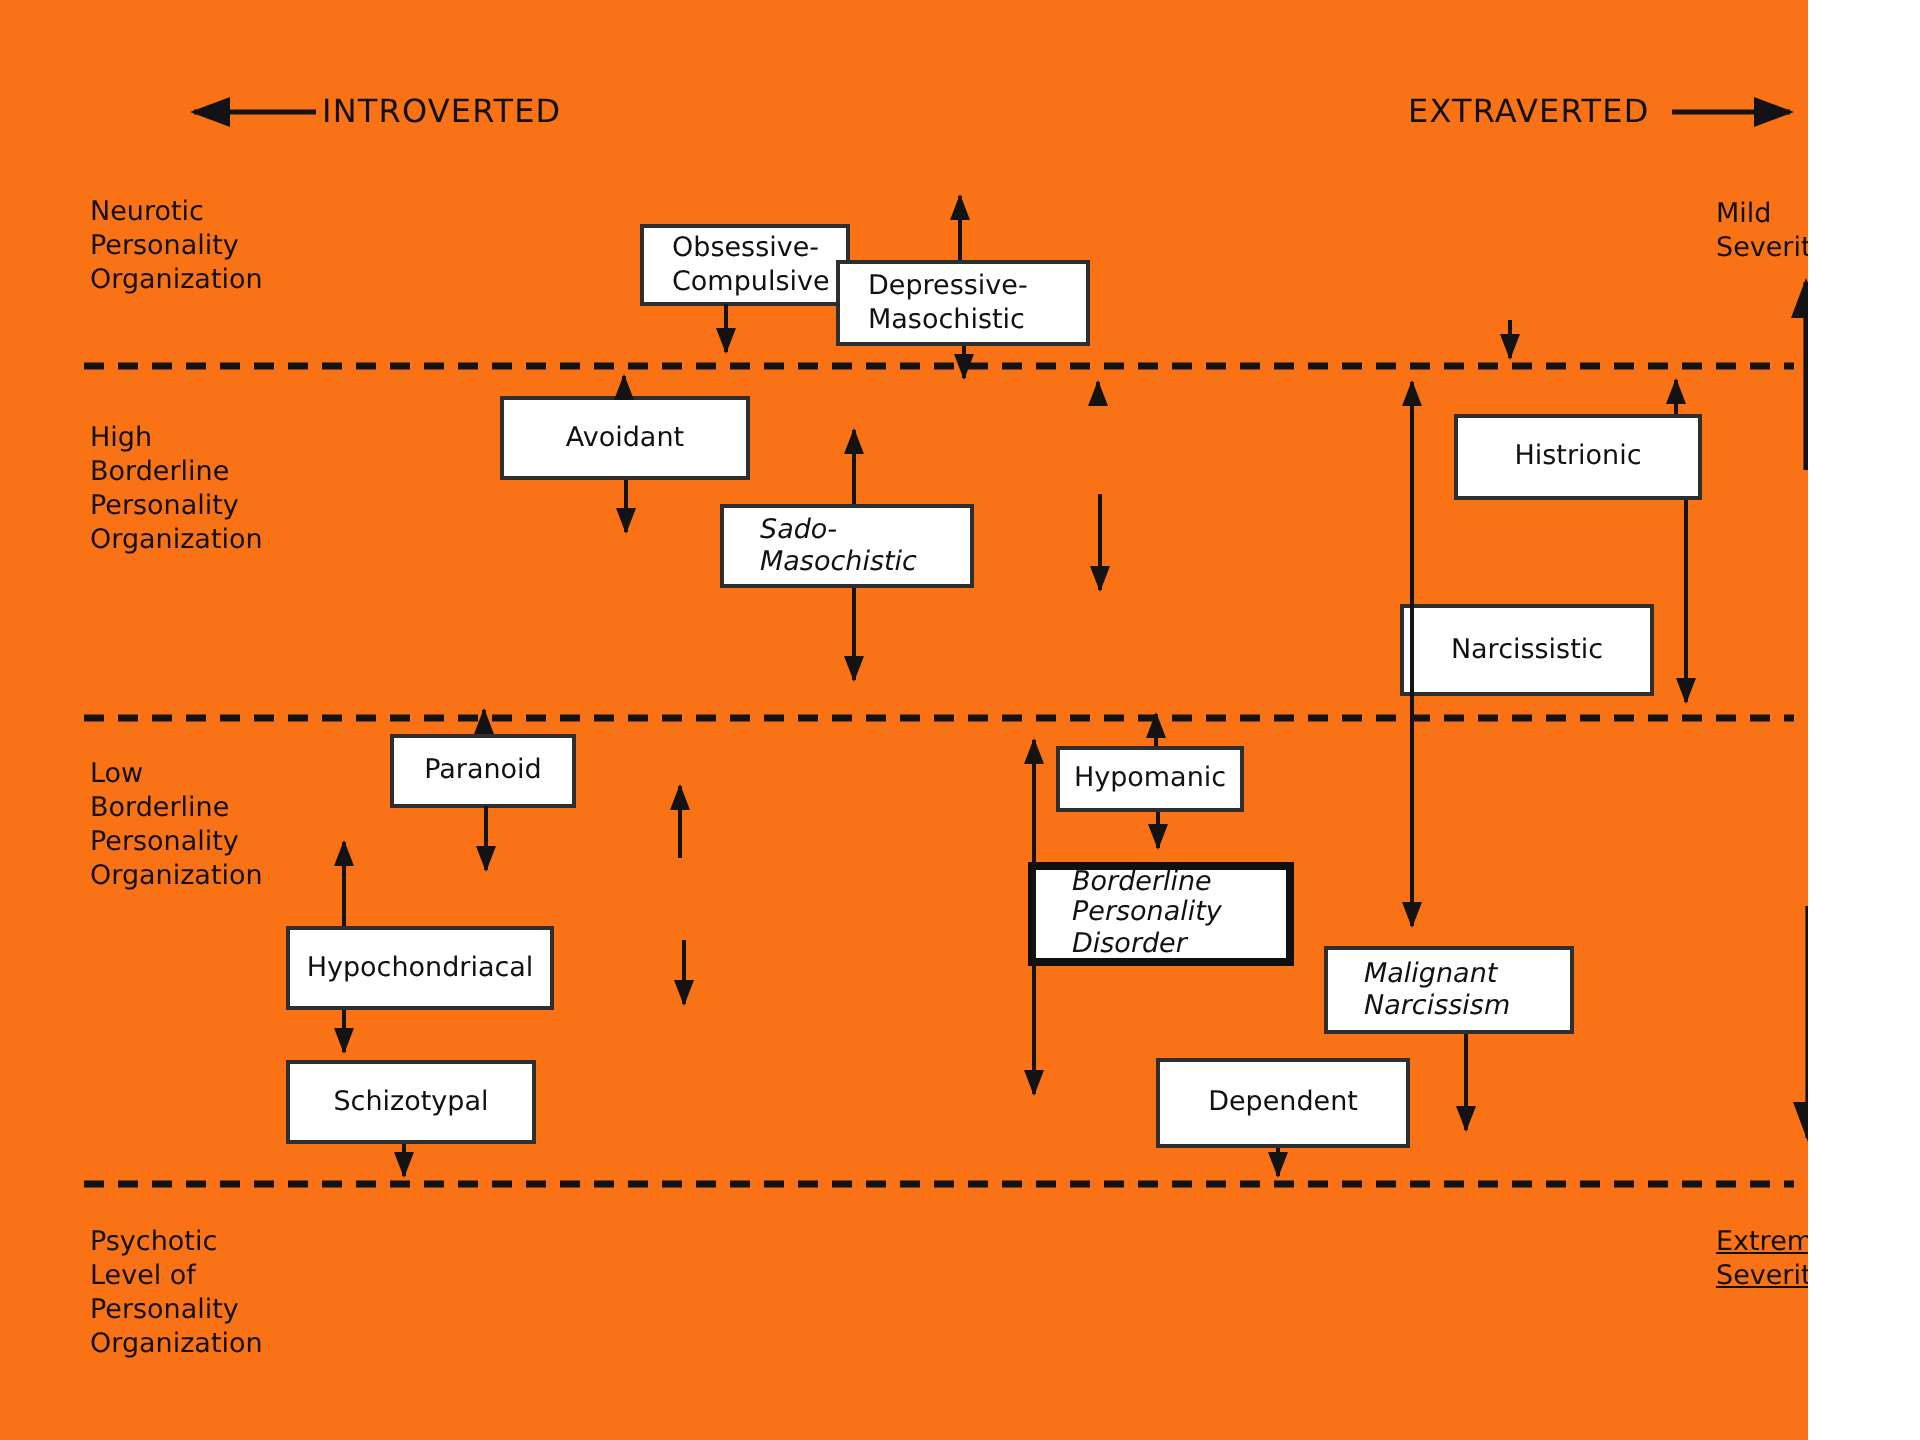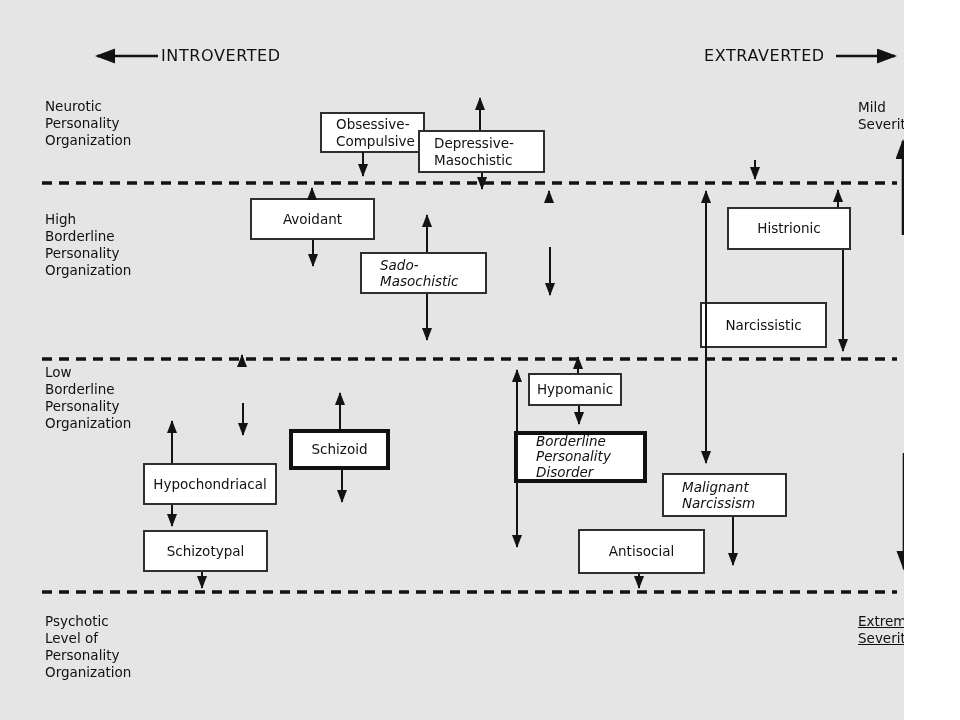--- a/index.html
+++ b/index.html
@@ -1,17 +1,17 @@
 <!DOCTYPE html>
 <html><head>
 <meta charset="utf-8">
 <style>
   html,body{margin:0;padding:0;background:#fff;}
   .stage{
-    position:relative;width:904px;height:720px;background:#e5e5e5;overflow:hidden;
+    position:relative;width:904px;height:720px;background:#f97316;overflow:hidden;
     font-family:"DejaVu Sans","Liberation Sans",sans-serif;color:#1c1c1c;
   }
   .axis-label{
     position:absolute;font-size:16px;letter-spacing:.6px;color:#111;
     white-space:pre-line;
   }
   .lvl{
     position:absolute;font-size:13.5px;line-height:1.26;color:#111;
     white-space:pre-line;
   }
@@ -50,21 +50,21 @@
   <div class="axis-label" style="left:161px;top:46px;">INTROVERTED</div>
   <div class="axis-label" style="left:704px;top:46px;">EXTRAVERTED</div>
 
   <div class="lvl" style="left:45px;top:98px;">Neurotic
 Personality
 Organization</div>
   <div class="lvl" style="left:45px;top:211px;">High
 Borderline
 Personality
 Organization</div>
-  <div class="lvl" style="left:45px;top:364px;">Low
+  <div class="lvl" style="left:45px;top:379px;">Low
 Borderline
 Personality
 Organization</div>
   <div class="lvl" style="left:45px;top:613px;">Psychotic
 Level of
 Personality
 Organization</div>
 
   <div class="sev" style="left:858px;top:99px;">Mild
 Severity</div>
@@ -75,30 +75,30 @@
 Compulsive</div>
   <div class="box left-text" style="left:418px;top:130px;width:127px;height:43px;">Depressive-
 Masochistic</div>
 
   <div class="box" style="left:250px;top:198px;width:125px;height:42px;">Avoidant</div>
   <div class="box left-text pad-lg" style="left:360px;top:252px;width:127px;height:42px;">Sado-
 Masochistic</div>
   <div class="box" style="left:700px;top:302px;width:127px;height:46px;">Narcissistic</div>
   <div class="box" style="left:727px;top:207px;width:124px;height:43px;">Histrionic</div>
 
+  <div class="box" style="left:195px;top:367px;width:93px;height:37px;">Paranoid</div>
   <div class="box" style="left:528px;top:373px;width:94px;height:33px;">Hypomanic</div>
-  <div class="box heavy" style="left:289px;top:429px;width:101px;height:41px;">Schizoid</div>
   <div class="box heavy left-text pad-lg" style="left:514px;top:431px;width:133px;height:52px;line-height:1.12;">Borderline
 Personality
 Disorder</div>
   <div class="box" style="left:143px;top:463px;width:134px;height:42px;">Hypochondriacal</div>
   <div class="box left-text pad-lg" style="left:662px;top:473px;width:125px;height:44px;">Malignant
 Narcissism</div>
   <div class="box" style="left:143px;top:530px;width:125px;height:42px;">Schizotypal</div>
-  <div class="box" style="left:578px;top:529px;width:127px;height:45px;">Antisocial</div>
+  <div class="box" style="left:578px;top:529px;width:127px;height:45px;">Dependent</div>
 
   <svg class="overlay" width="960" height="720" viewBox="0 0 960 720">
     <defs>
       <marker id="ah" markerUnits="userSpaceOnUse" markerWidth="14" markerHeight="11" refX="12" refY="5" orient="auto">
         <path d="M0,0 L13,5 L0,10 Z" fill="#131313"></path>
       </marker>
       <marker id="ahBig" markerUnits="userSpaceOnUse" markerWidth="21" markerHeight="16" refX="18" refY="7.5" orient="auto">
         <path d="M0,0 L20,7.5 L0,15 Z" fill="#131313"></path>
       </marker>
     </defs>

